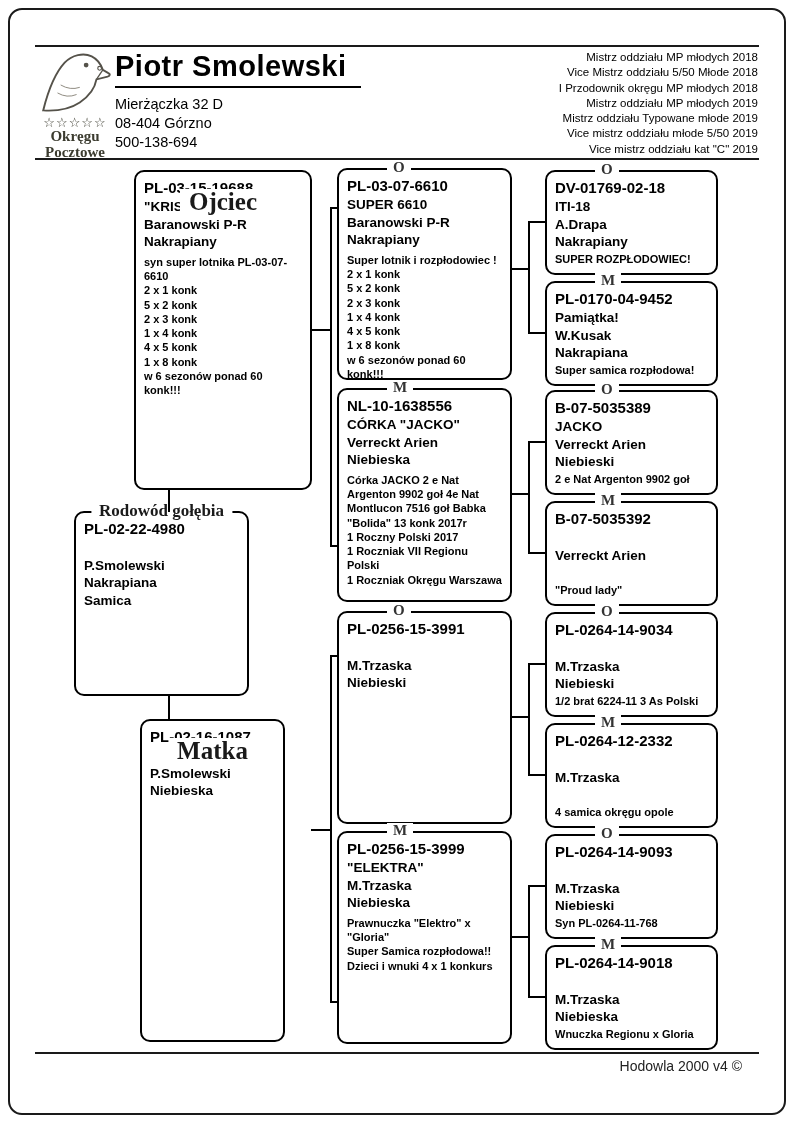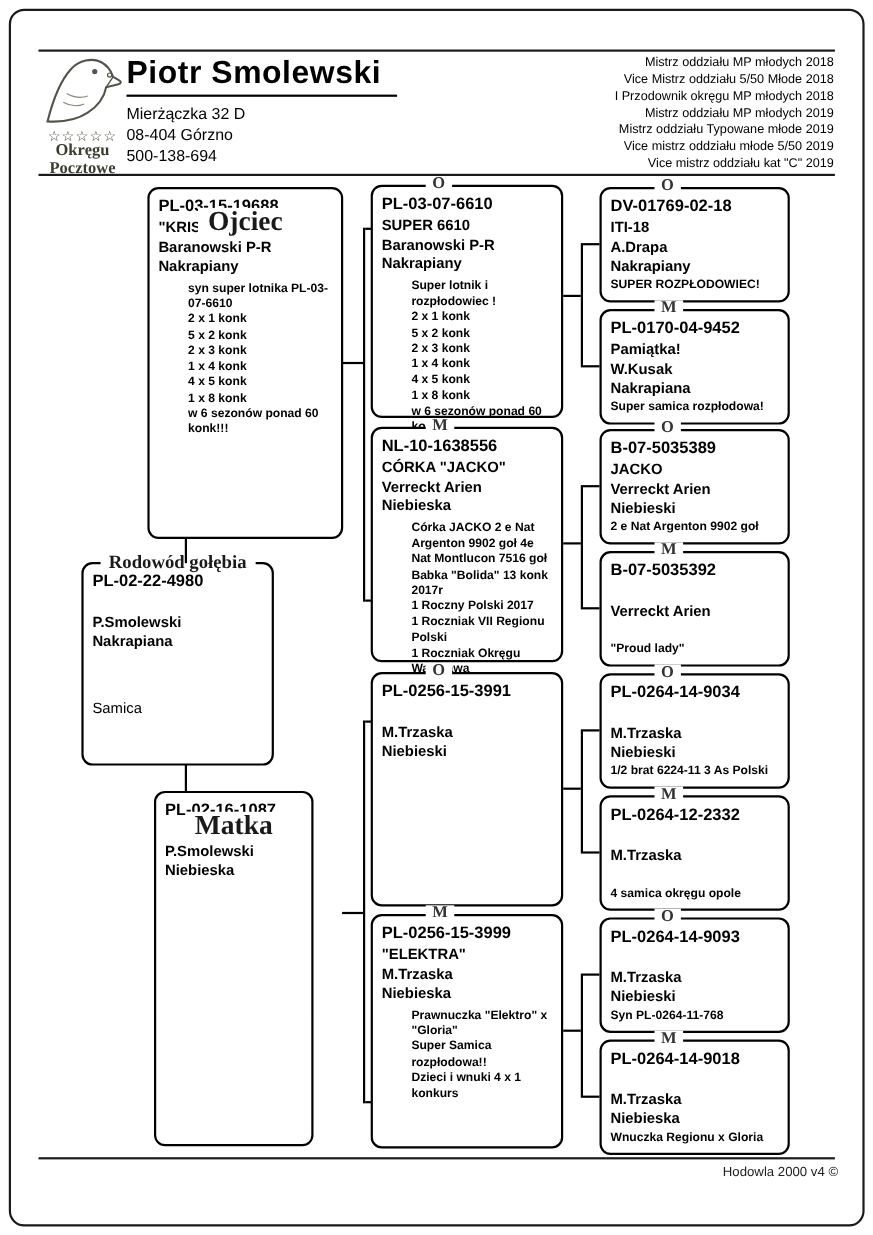--- a/index.html
+++ b/index.html
@@ -20,27 +20,27 @@
   .achievements{position:absolute;right:36px;top:50px;width:330px;text-align:right;font-size:11.5px;line-height:1.33;white-space:pre-line;}
   
   .pbox{position:absolute;background:#fff;border:2px solid #000;border-radius:10px;box-sizing:border-box;padding:6px 8px 4px 8px;}
   .box-title{position:absolute;background:#fff;white-space:nowrap;line-height:1;
     font-family:"Liberation Serif",serif;font-weight:bold;color:#1a1a1a;}
   .box-title.big{top:-15px;left:50%;transform:translateX(-50%);font-size:25px;padding:0 9px;margin-top:32px;}
   .box-title.med{top:-11px;left:50%;transform:translateX(-50%);font-size:17px;padding:0 8px;}
   .box-title.om{top:-10px;left:48px;transform:none;font-size:15px;padding:0 6px;color:#333;}
   .ring{font-size:15px;font-weight:bold;min-height:20px;line-height:1.3;}
   .bline{font-size:13.5px;font-weight:bold;min-height:17.5px;line-height:1.3;}
-  .bline.regular{font-weight:normal;margin-top:43px;}
-  .details{font-size:11px;font-weight:bold;line-height:1.3;margin-top:4px;white-space:pre-line;margin-left:27px;}
+  .bline.regular{font-weight:bold;}
+  .details{font-size:11px;font-weight:bold;line-height:1.3;margin-top:4px;white-space:pre-line;}
   .note{font-size:11px;font-weight:bold;line-height:1.25;margin-top:2px;min-height:14px;}
   
   .cl{position:absolute;background:#000;}
   
-  .footer-credit{position:absolute;right:32px;top:1058px;font-size:12px;color:#222;}
+  .footer-credit{position:absolute;right:52px;top:1058px;font-size:14px;color:#222;}
 </style>
 </head>
 <body>
 
 <div class="page">
   <div class="page-border"></div>
 
   <div class="hr" style="left:35px;top:45px;width:724px;height:2px;"></div>
   <div class="hr" style="left:35px;top:158px;width:724px;height:2px;"></div>
 

